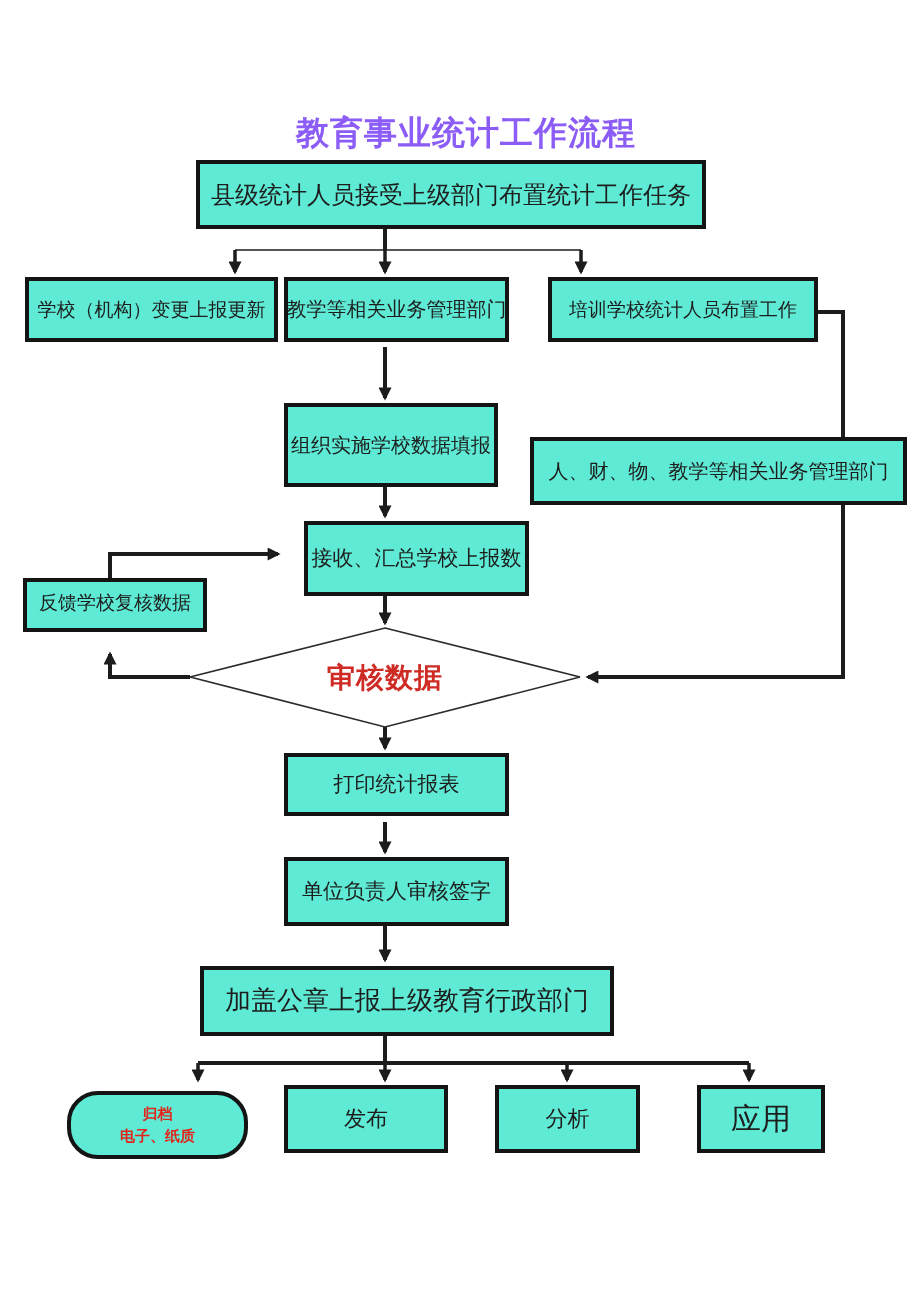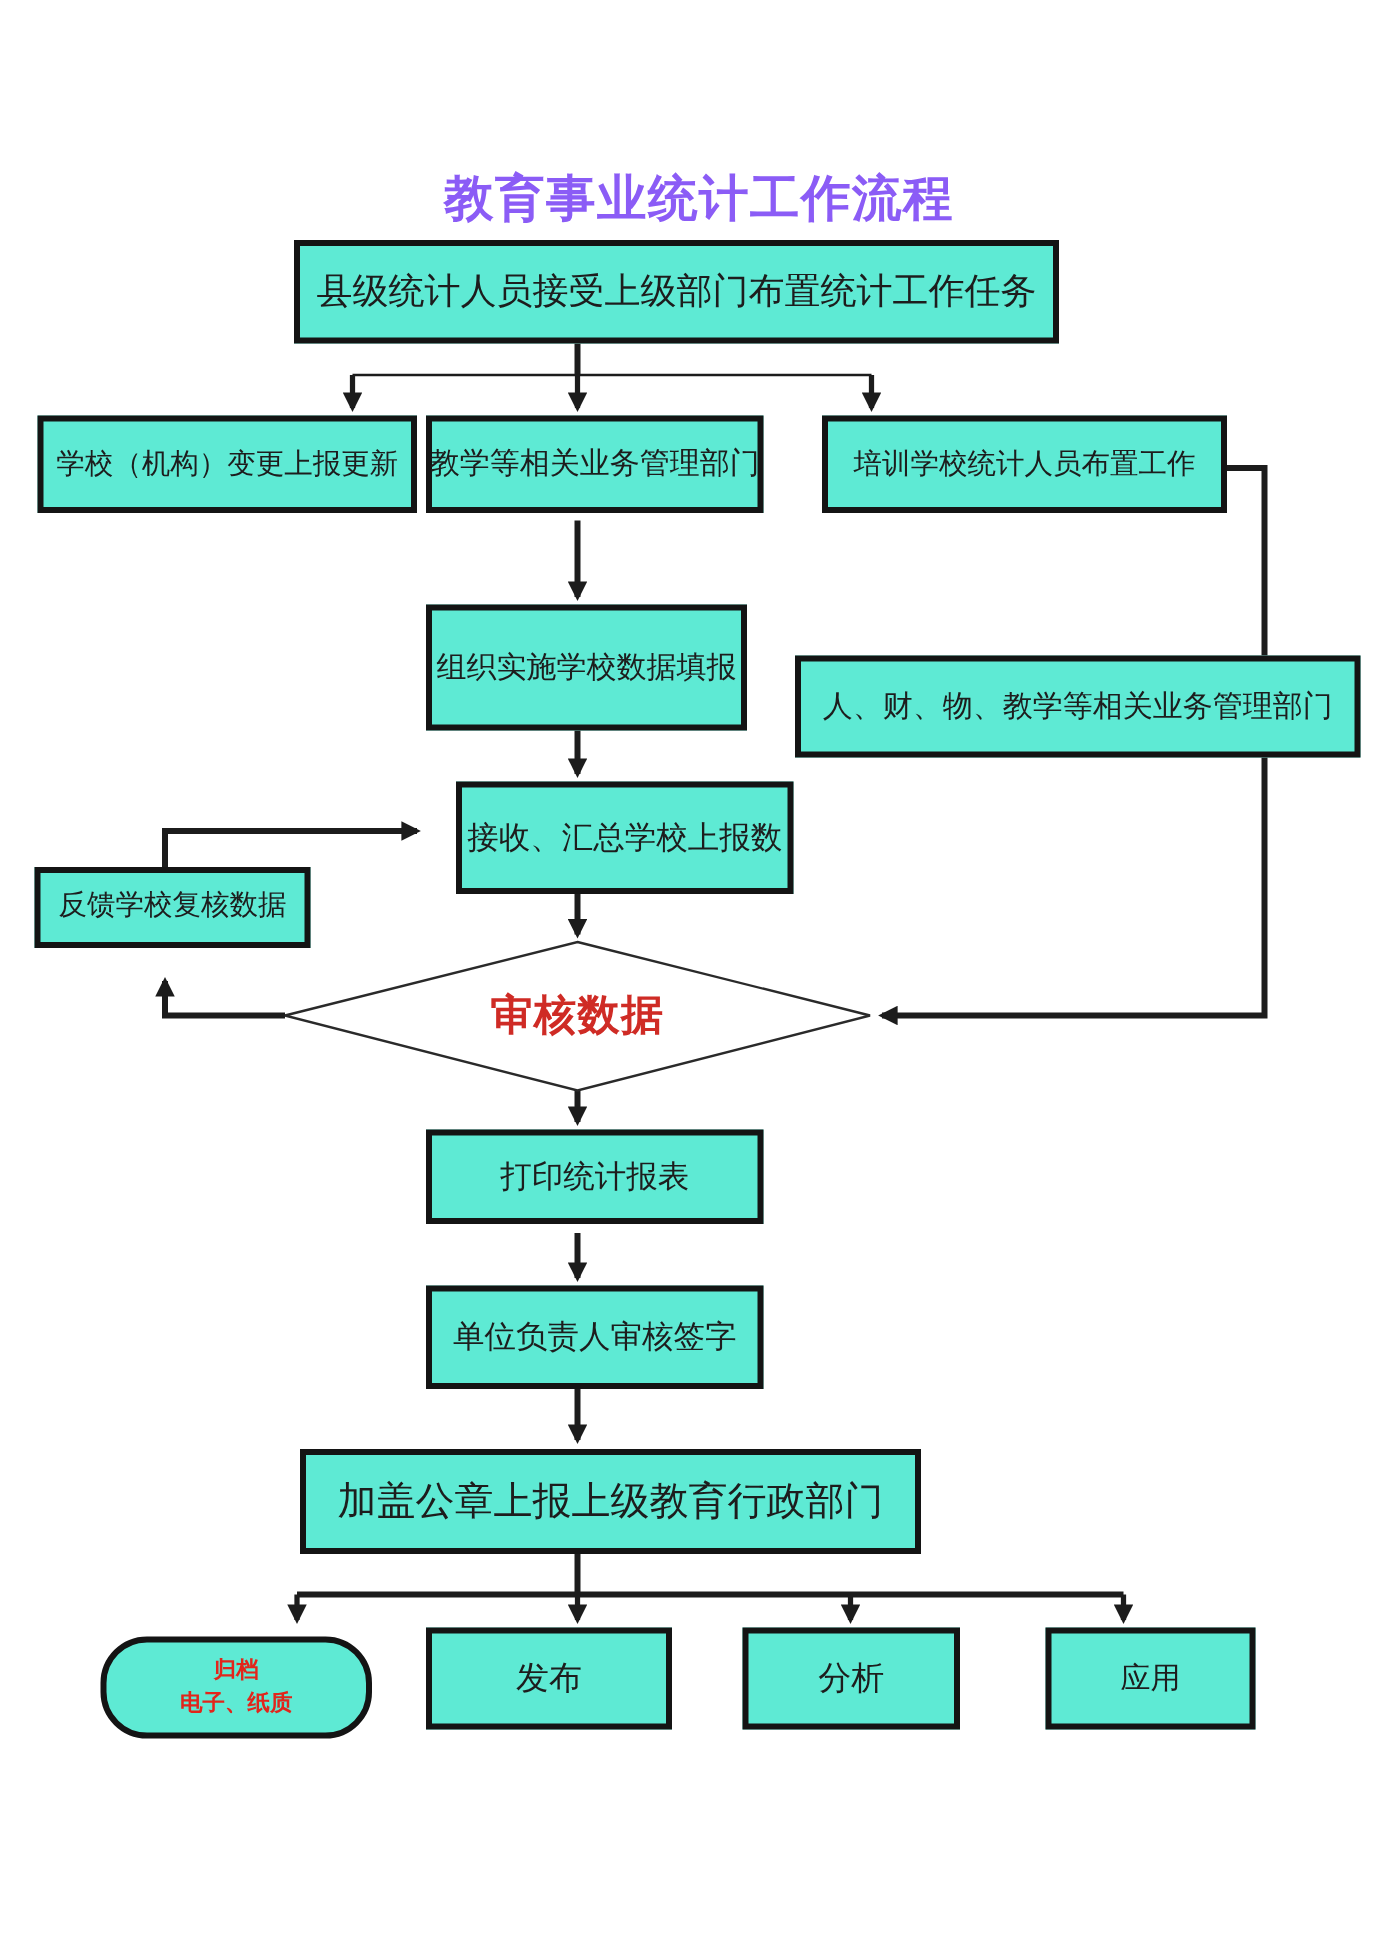--- a/index.html
+++ b/index.html
@@ -147,17 +147,17 @@
   </div>
 
   <div class="box" style="left:284px; top:1085px; width:164px; height:68px; font-size:22px;">
     <span>发布</span>
   </div>
 
   <div class="box" style="left:495px; top:1085px; width:145px; height:68px; font-size:22px;">
     <span>分析</span>
   </div>
 
-  <div class="box" style="left:697px; top:1085px; width:140px; height:68px; font-size:20px;">
+  <div class="box" style="left:697px; top:1085px; width:128px; height:68px; font-size:30px;">
     <span>应用</span>
   </div>
 
 </div>
 
 </body></html>

